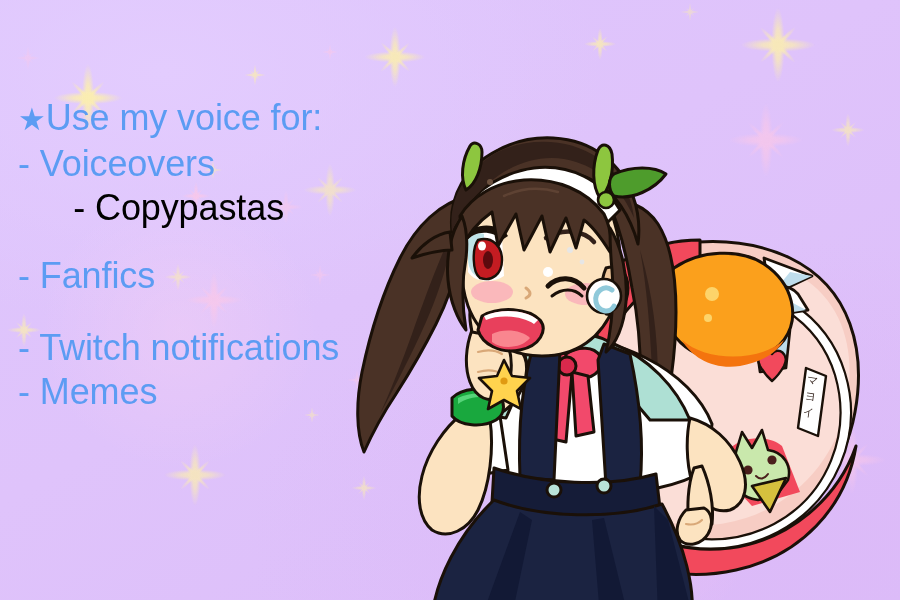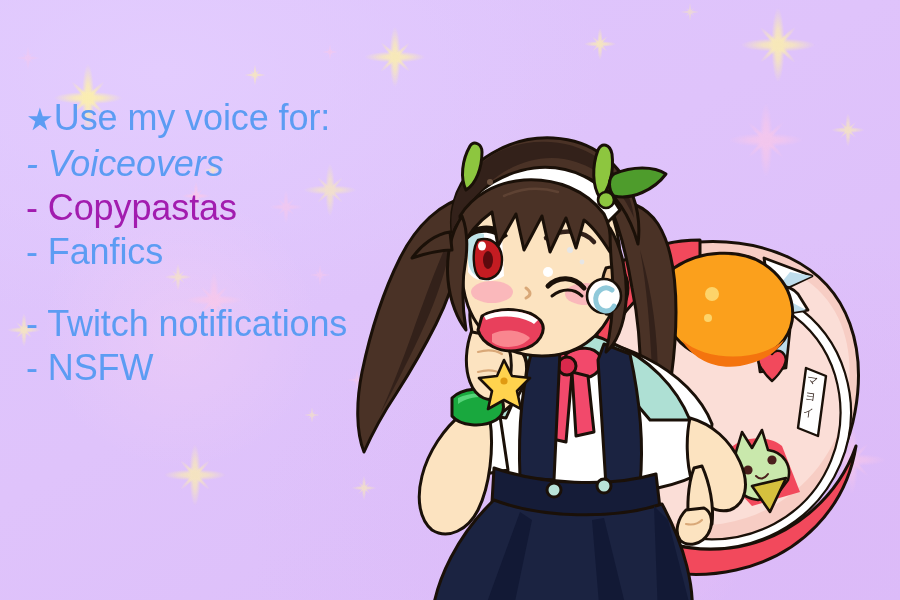--- a/index.html
+++ b/index.html
@@ -78,21 +78,21 @@
     top: 50%;
     width: 18%;
     height: 18%;
     transform: translate(-50%, -50%);
     border-radius: 50%;
     background: radial-gradient(circle, var(--sc) 0%, rgba(255,255,255,0) 72%);
   }
   
   #copy {
     position: absolute;
-    left: 26px;
+    left: 18px;
     top: 96px;
     z-index: 40;
     line-height: 44px;
     white-space: nowrap;
   }
   #copy .line {
     font-size: 36px;
     color: #5C9CF3;
     letter-spacing: -0.1px;
   }
@@ -559,20 +559,20 @@
                  C 608 190 608 178 614 174 Z"></path>
             <circle cx="606" cy="200" r="8" fill="#8DC63F" stroke="#1A1008" stroke-width="2.6"></circle>
           </g>
         </g>
       </g>
     </svg>
   </div>
 
   <div id="copy">
       <div class="line head" style="color: rgb(92, 156, 243);"><span class="star">★</span><span>Use my voice for:</span></div>
-      <div class="line" style="color: rgb(92, 156, 243); font-style: italic;"><span>- Voiceovers</span></div>
-      <div class="line" style="color: #a21caf;"><span>- Copypastas</span></div>
-      <div class="line" style="color: rgb(92, 156, 243);"><span>- Fanfics</span></div>
+      <div class="line" style="color: rgb(92, 156, 243);"><span>- Voiceovers</span></div>
+      <div class="line" style="color: #000000; text-align: center;"><span>- Copypastas</span></div>
+      <div class="line" style="color: rgb(92, 156, 243); margin-top: 24px;"><span>- Fanfics</span></div>
       <div class="line" style="color: rgb(92, 156, 243); margin-top: 28px;"><span>- Twitch notifications</span></div>
-      <div class="line" style="color: rgb(92, 156, 243);"><span>- NSFW</span></div>
+      <div class="line" style="color: rgb(92, 156, 243);"><span>- Memes</span></div>
     </div>
 
 </div>
 
 </body></html>

